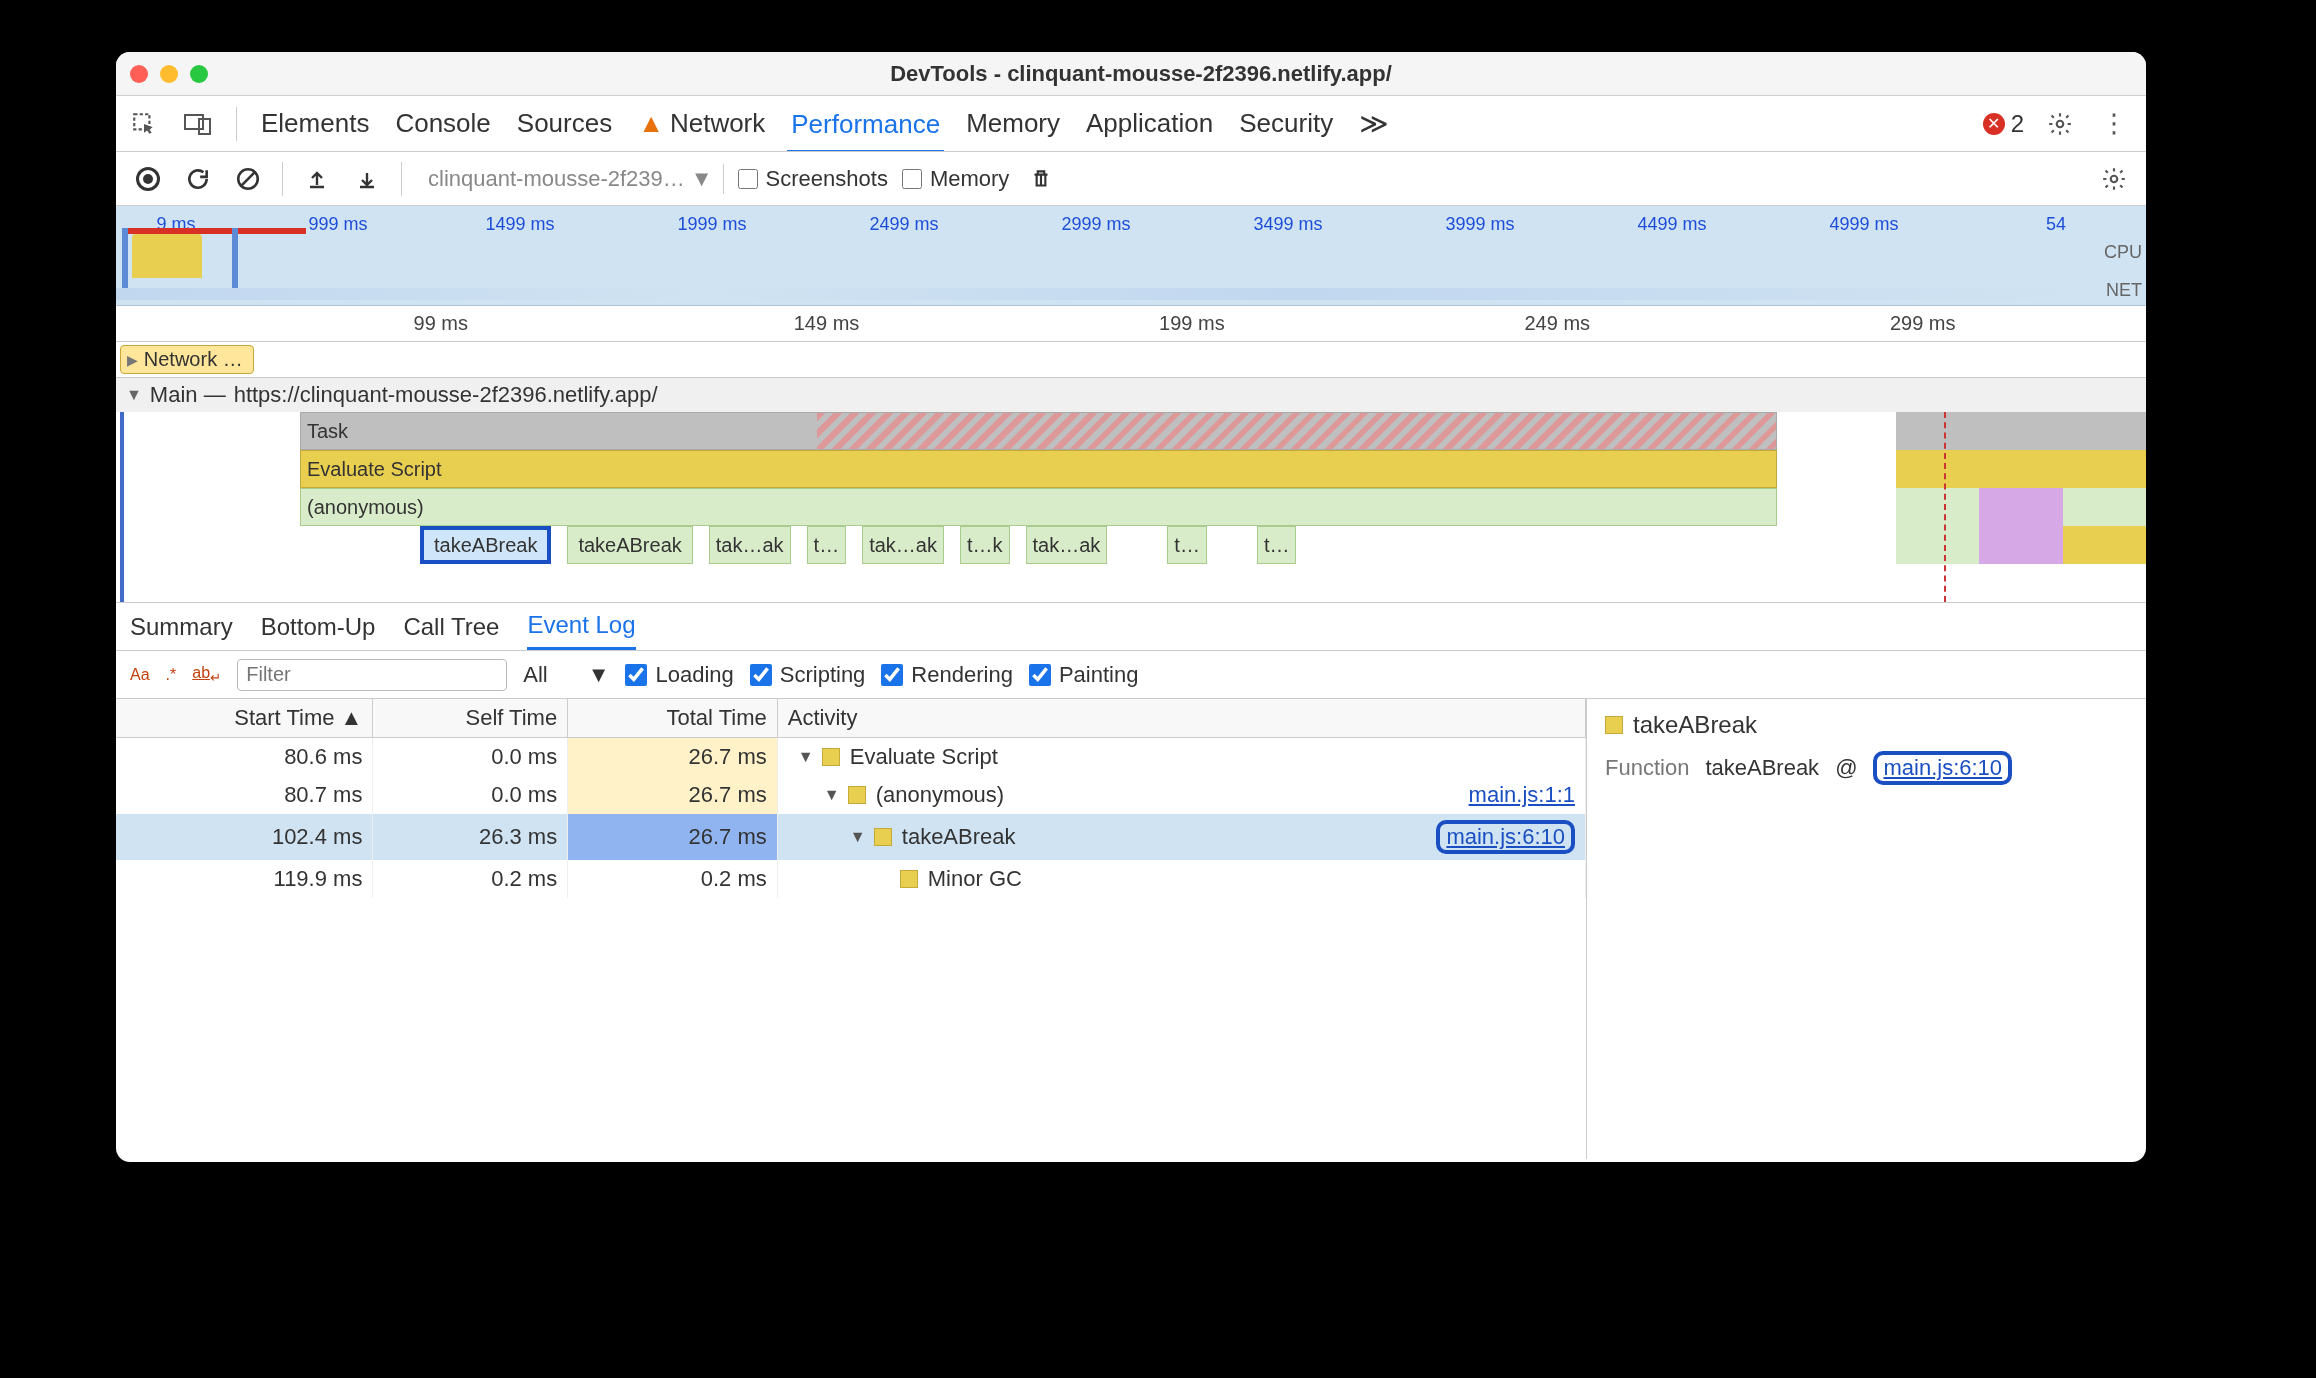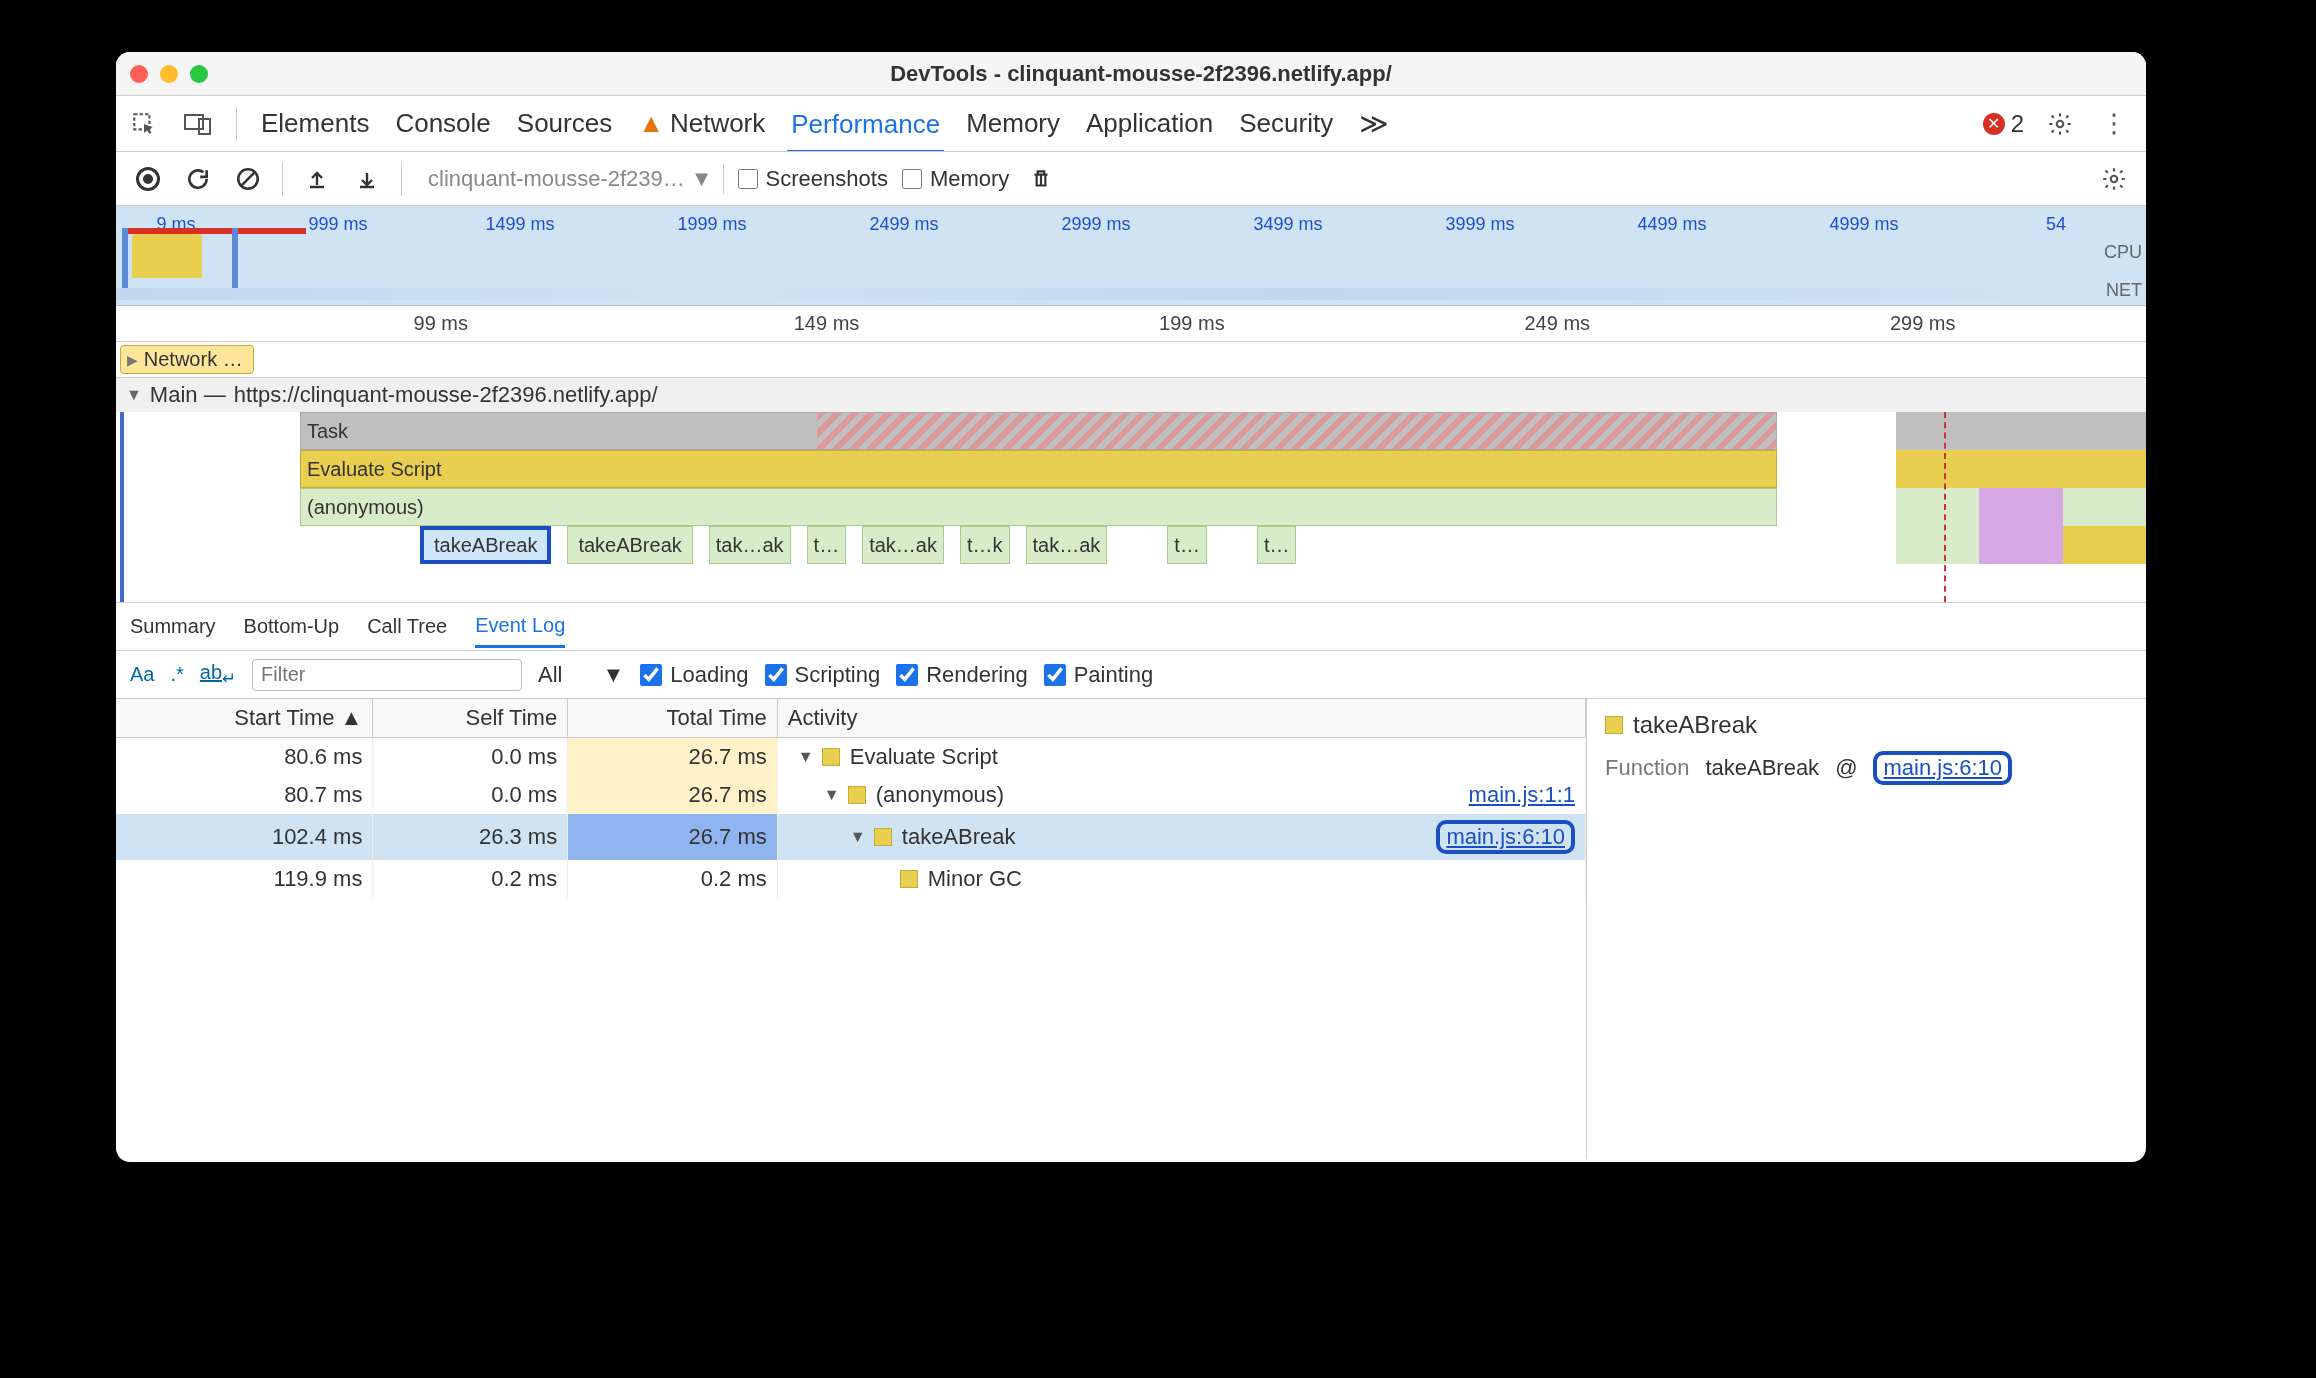--- a/index.html
+++ b/index.html
@@ -77,26 +77,26 @@
   .fb-right .band { flex:1; display:flex; }
   .fb-right .band .slice { flex:1; }
   .fb-right .y { background:#e9cf50; }
   .fb-right .g { background:#d9ecc9; }
   .fb-right .p { background:#d6a9e6; }
   .fb-right .gy { background:#bfbfbf; }
   .vline { position:absolute; top:0; bottom:0; width:0; border-left:2px dashed #c33; }
 
   
   .subtabs { height:48px; border-bottom:1px solid #ccc; display:flex; align-items:center; gap:28px; padding:0 14px; }
-  .subtab { font-size:20px; color:#333; cursor:pointer; }
+  .subtab { font-size:24px; color:#333; cursor:pointer; }
   .subtab.active { color:#1a73e8; border-bottom:3px solid #1a73e8; padding-bottom:8px; margin-top:8px; }
 
   
   .filterrow { height:48px; border-bottom:1px solid #ccc; display:flex; align-items:center; gap:16px; padding:0 14px; }
-  .ficon { font-size:20px; color:#0369a1; cursor:pointer; }
+  .ficon { font-size:16px; color:#c2410c; cursor:pointer; }
   .ficon u { text-decoration:underline; }
   .filter-input { width:270px; height:32px; border:1px solid #bbb; border-radius:4px; padding:0 8px; font-size:20px; color:#888; }
   .selbox { display:flex; align-items:center; gap:40px; font-size:22px; }
   .fcheck { display:flex; align-items:center; gap:8px; font-size:22px; }
   .fcheck input { width:22px; height:22px; accent-color:#1a73e8; }
 
   
   .bottom { display:flex; height: calc(100% - 44px - 56px - 54px - 100px - 36px - 36px - 228px - 48px - 48px); }
   .table { flex:1; overflow:auto; }
   .table table { width:100%; border-collapse:collapse; font-size:22px; }

